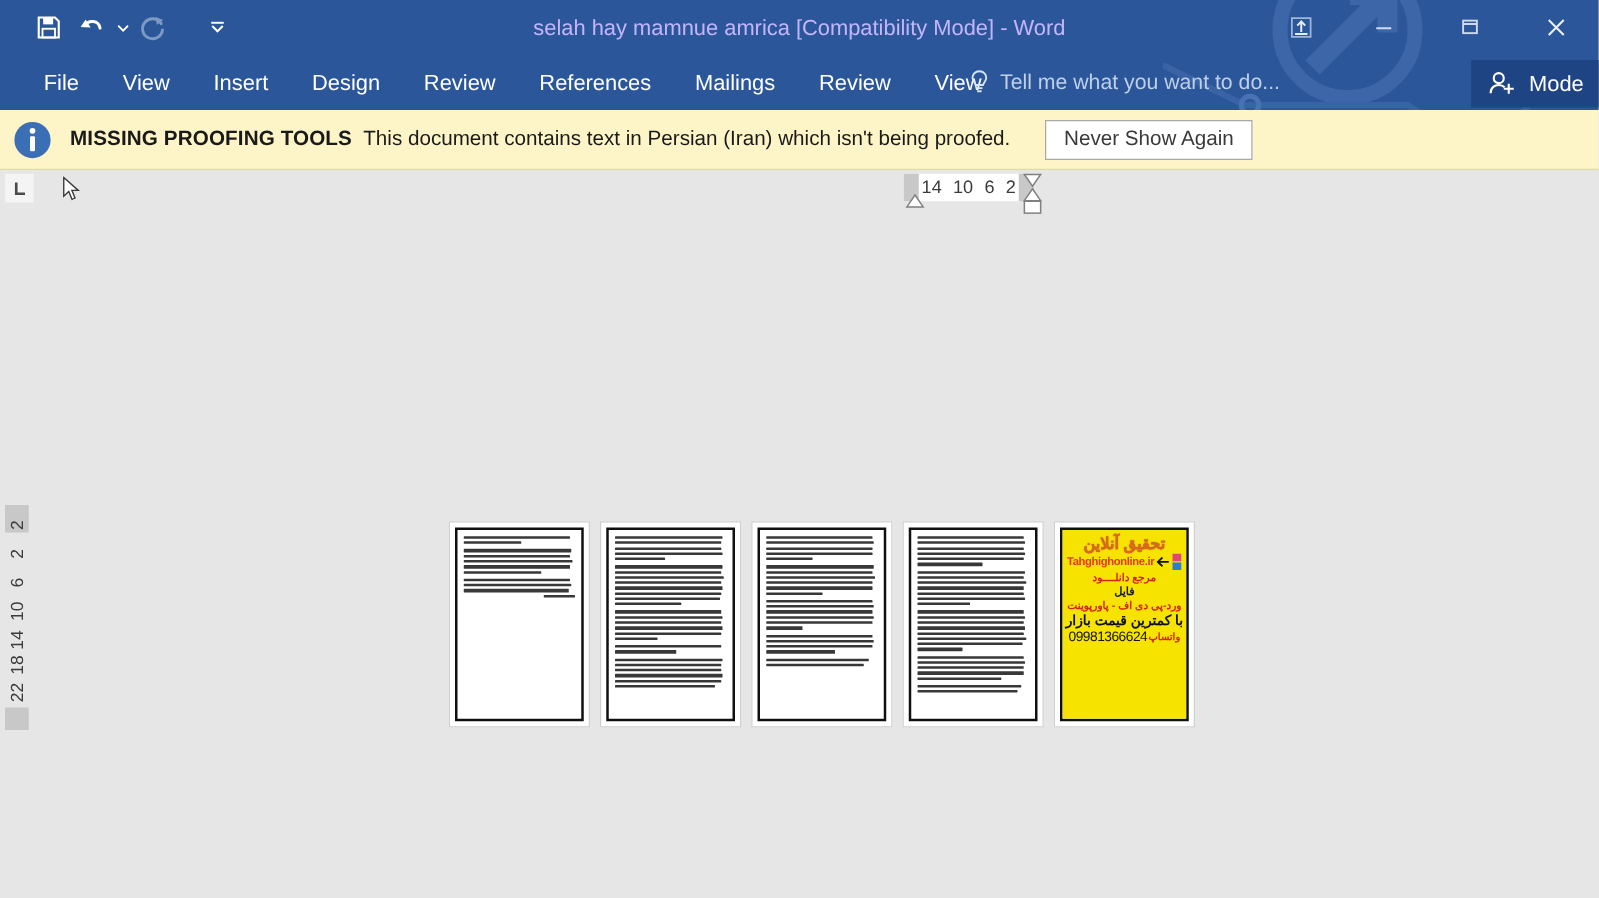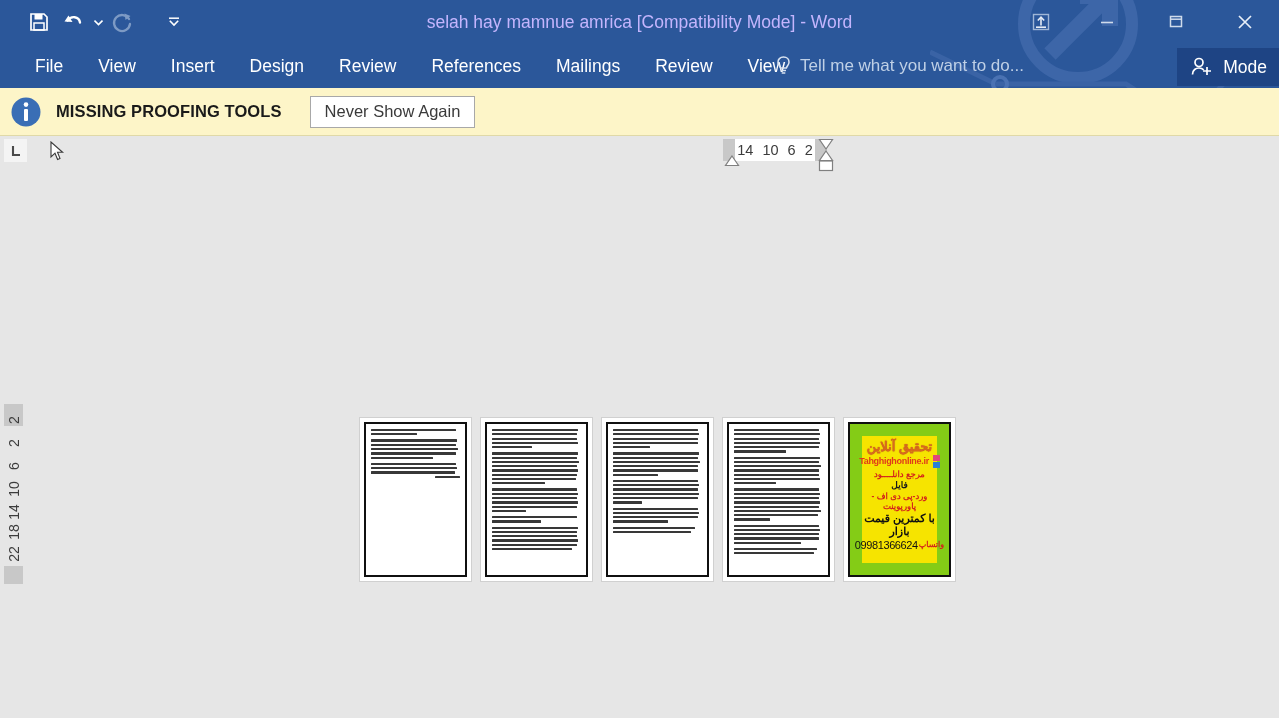--- a/index.html
+++ b/index.html
@@ -339,21 +339,21 @@
   .tline {
     height: 2.2px;
     background: #1c1c1c;
     border-radius: 0.5px;
     opacity: 0.88;
   }
 
   
   .ad-page .page-inner {
     background: #84cc16;
-    padding: 12px;
+    padding: 0;
     border: 2px solid #101010;
     position: relative;
     overflow: hidden;
   }
   .ad-inner {
     width: 100%; height: 100%;
     background: #f6e400;
     display: flex;
     flex-direction: column;
     align-items: center;
@@ -545,20 +545,21 @@
     <span class="share-label">Mode</span>
   </div>
 
   <div class="msgbar">
     <svg class="info-icon" viewBox="0 0 32 32">
       <circle cx="16" cy="16" r="14.5" fill="#3a6eb5"></circle>
       <circle cx="16" cy="8.6" r="2.3" fill="#ffffff"></circle>
       <rect x="14" y="13" width="4" height="12" rx="1" fill="#ffffff"></rect>
     </svg>
     <span class="msg-strong">MISSING PROOFING TOOLS</span>
+    <span class="msg-text">This document contains text in Persian (Iran) which isn't being proofed.</span>
     <button class="never-btn">Never Show Again</button>
   </div>
 
   <div class="hruler-band"></div>
 
   <div class="tabstop-sel">
     <svg width="14" height="14" viewBox="0 0 14 14">
       <path d="M4 2 L4 11 L11 11" fill="none" stroke="#4a4a4a" stroke-width="2.1"></path>
     </svg>
   </div>

